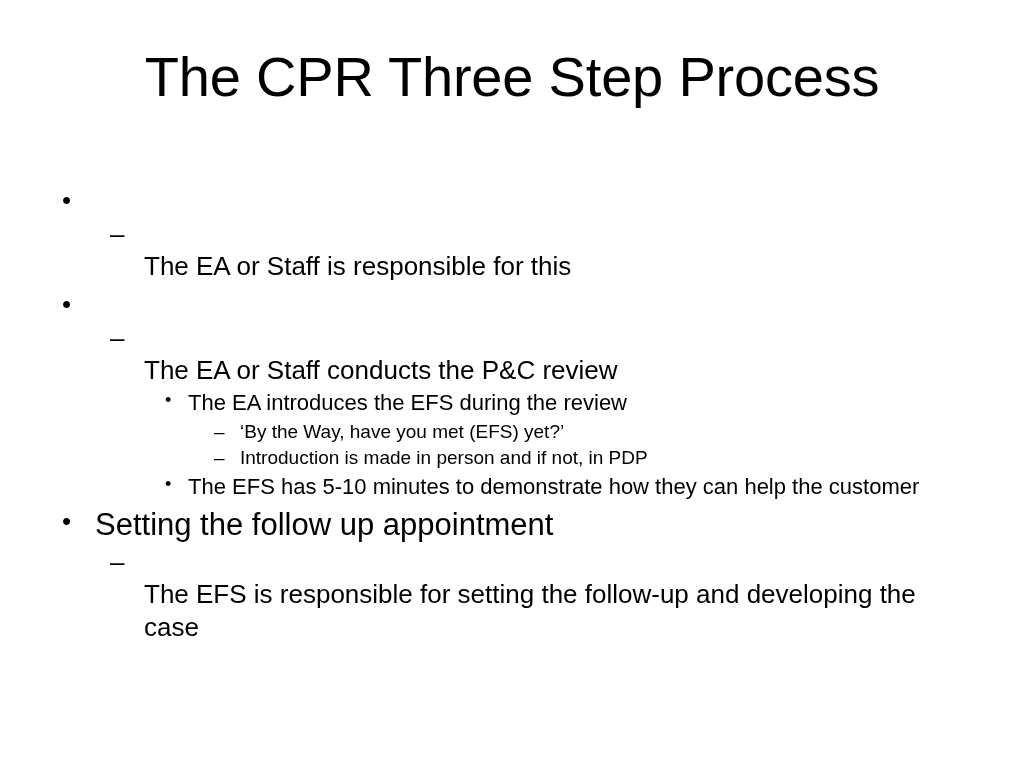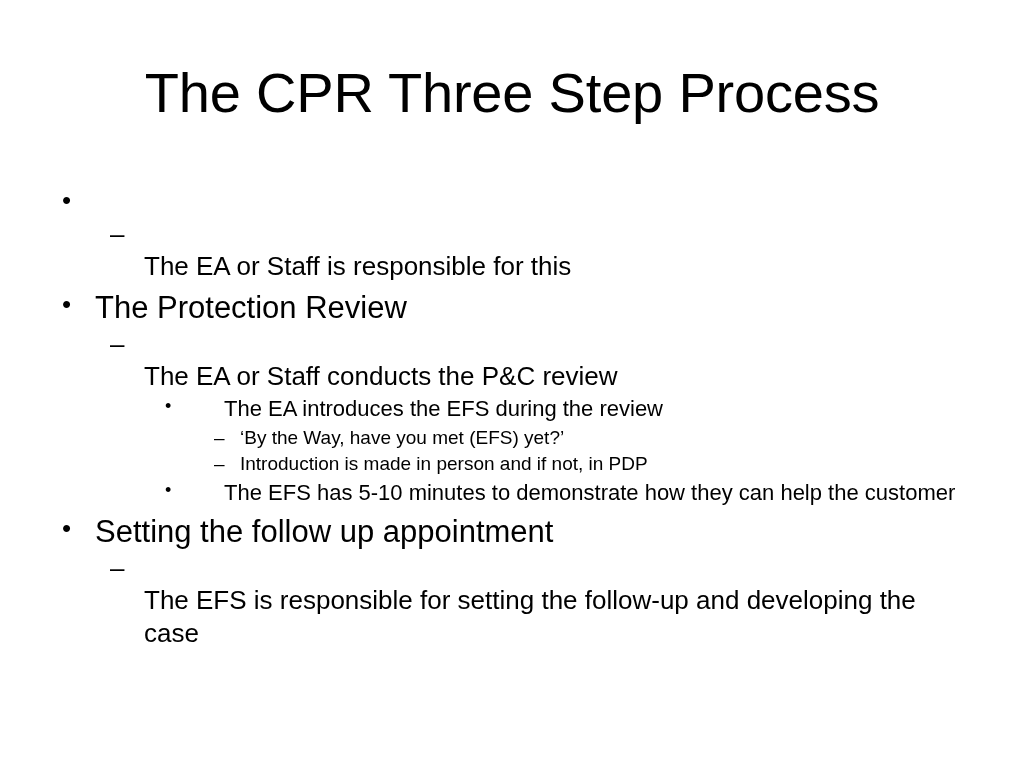--- a/index.html
+++ b/index.html
@@ -19,21 +19,21 @@
     height: 768px;
     background: #ffffff;
     overflow: hidden;
     box-sizing: border-box;
   }
 
   
   #slide-title {
     position: absolute;
     left: 0;
-    top: 64px;
+    top: 48px;
     width: 1024px;
     text-align: center;
     font-size: 56px;
     line-height: 1.05;
     font-weight: normal;
     letter-spacing: -0.2px;
     margin: 0;
     white-space: nowrap;
   }
 
@@ -81,21 +81,21 @@
   .lvl2 .bullet-text  { max-width: 820px; margin-top: 32px; }
 
   
   .lvl3 {
     padding-left: 165px;
     font-size: 22px;
     line-height: 1.30;
     margin-top: 2px;
   }
   .lvl3 .bullet-mark { width: 23px; font-size: 18px; }
-  .lvl3 .bullet-text  { max-width: 795px; margin-left: 36px; }
+  .lvl3 .bullet-text  { max-width: 795px; }
 
   
   .lvl4 {
     padding-left: 214px;
     font-size: 19px;
     line-height: 1.34;
     margin-top: 1px;
   }
   .lvl4 .bullet-mark { width: 26px; }
   .lvl4 .bullet-text  { max-width: 740px; }
@@ -122,21 +122,20 @@
         <span class="bullet-mark">–</span>
         <span class="bullet-text">The EA or Staff is responsible for this</span>
       </div>
 
     </div>
 
     <div class="group">
 
       <div class="bullet-row lvl1">
         <span class="bullet-mark">•</span>
-        <span class="bullet-text">The Protection Review</span>
       </div>
 
       <div class="bullet-row lvl2">
         <span class="bullet-mark">–</span>
         <span class="bullet-text">The EA or Staff conducts the P&amp;C review</span>
       </div>
 
       <div class="bullet-row lvl3">
         <span class="bullet-mark">•</span>
         <span class="bullet-text">The EA introduces the EFS during the review</span>

